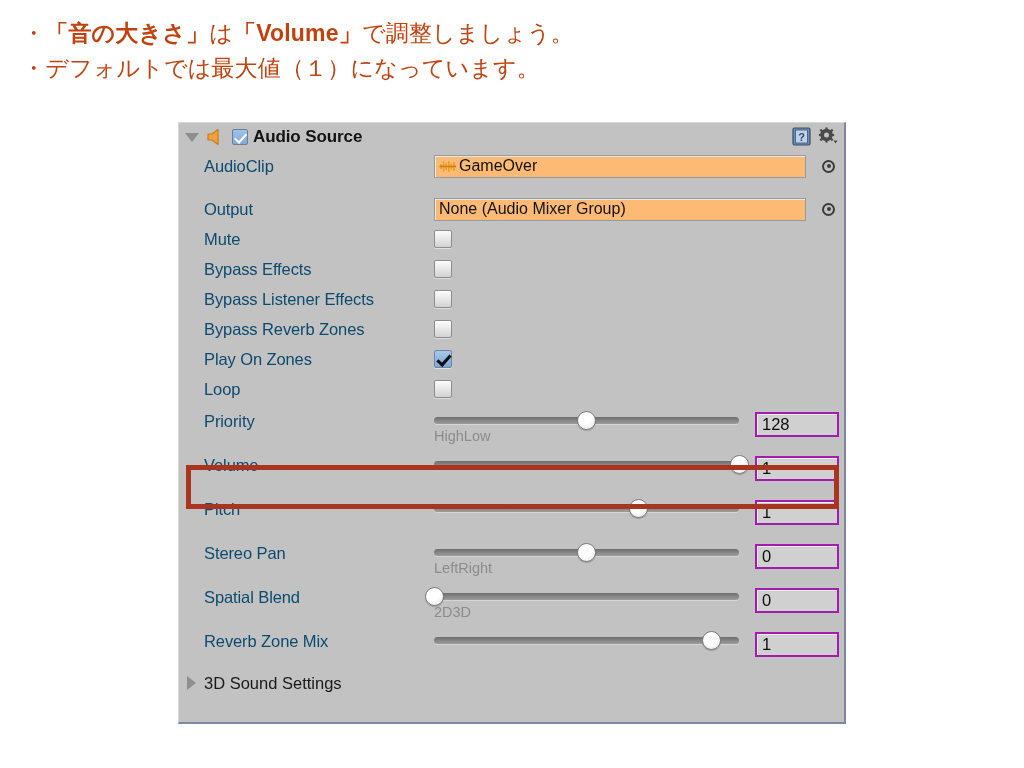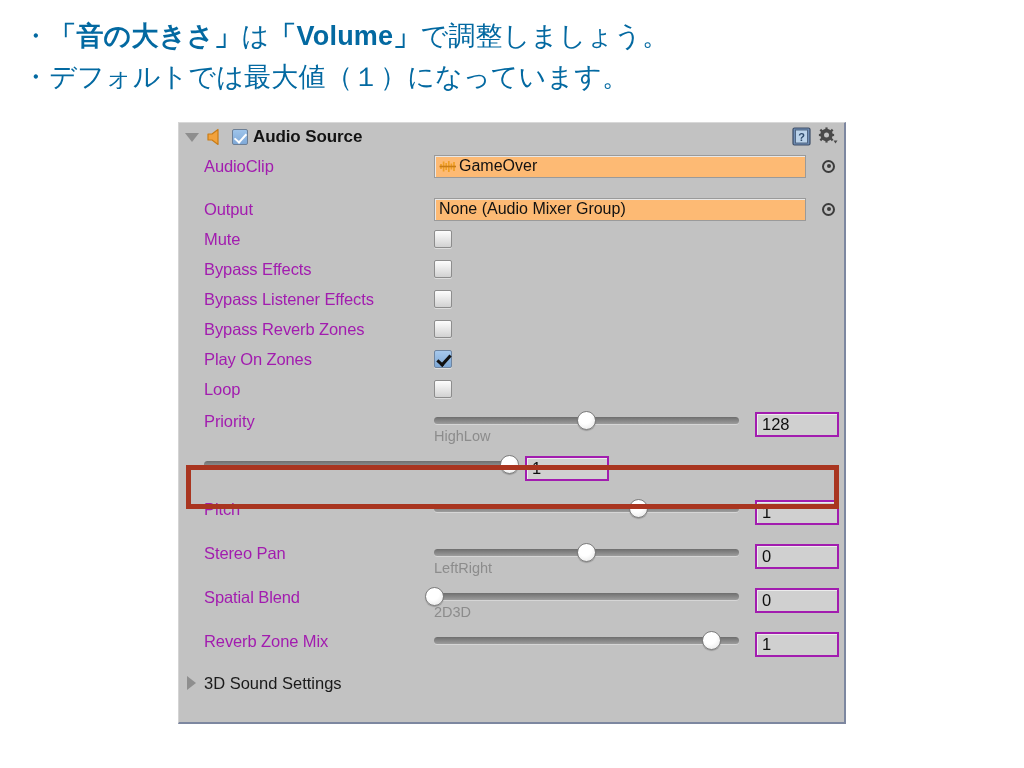--- a/index.html
+++ b/index.html
@@ -10,23 +10,23 @@
     overflow: hidden;
   }
 
   
   .caption {
     position: absolute;
     left: 22px; top: 16px;
     width: 980px;
   }
   .caption-line {
-    font-size: 27px;
+    font-size: 23px;
     line-height: 1.52;
-    color: #0369a1;
+    color: #c2410c;
     white-space: nowrap;
     letter-spacing: 0.2px;
   }
   .caption-line .b { font-weight: bold; }
 
   
   .inspector {
     position: absolute;
     left: 178px; top: 122px;
     width: 668px; height: 602px;
@@ -99,21 +99,21 @@
   
   .row {
     position: relative;
     display: flex;
     align-items: center;
     height: 30px;
     padding-left: 25px;
   }
   .row-label {
     font-size: 16.5px;
-    color: #a21caf;
+    color: #0c4a6e;
     width: 230px;
     flex: 0 0 auto;
     letter-spacing: -0.1px;
   }
 
   
   .objfield {
     width: 372px; height: 23px;
     background: #fdba74;
     border: 1px solid #9a9a9a;
@@ -330,20 +330,21 @@
             <div class="knob" style="left: 50%;"></div>
           </div>
           <div class="endlabels">
             <span>High</span>
             <span>Low</span>
           </div>
         </div>
         <div class="numfield">128</div>
       </div>
       <div class="row slider-row">
+        <div class="row-label">Volume</div>
         <div class="slider-wrap">
           <div class="track">
             <div class="knob" style="left: 100%;"></div>
           </div>
         </div>
         <div class="numfield">1</div>
       </div>
       <div class="row slider-row">
         <div class="row-label">Pitch</div>
         <div class="slider-wrap">

